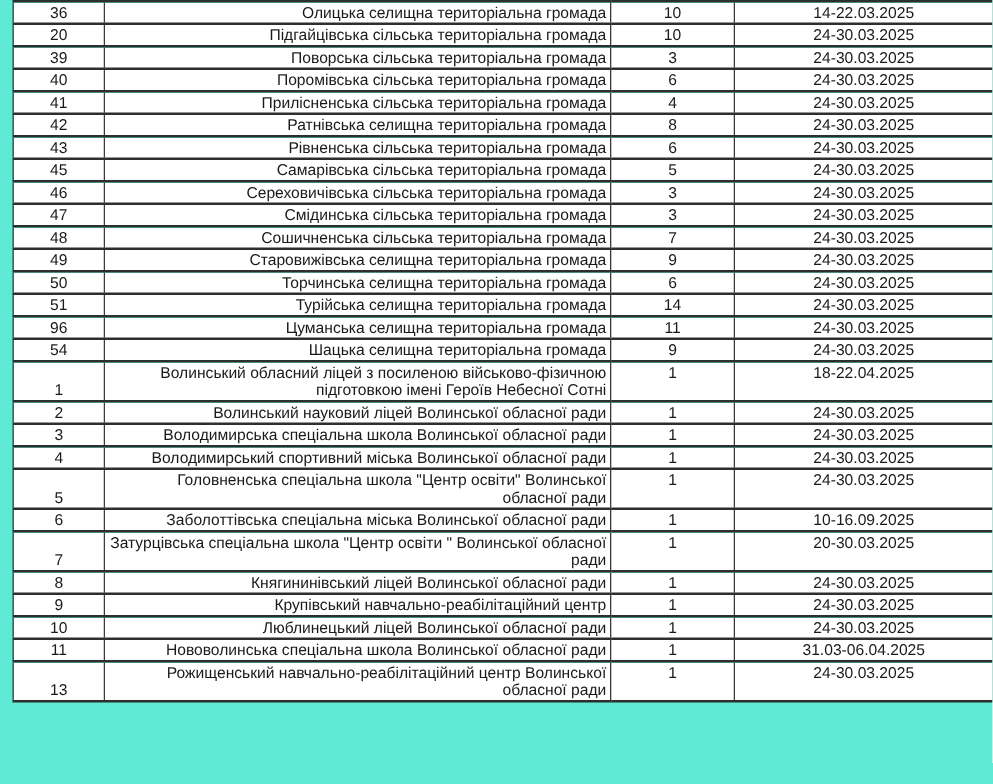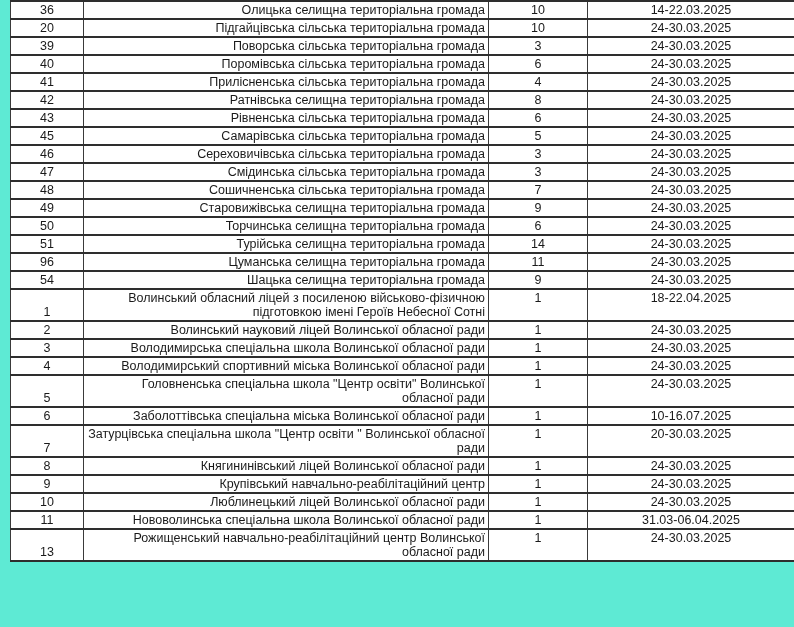--- a/index.html
+++ b/index.html
@@ -175,21 +175,21 @@
         <tr>
           <td class="col-num">5</td>
           <td class="col-name">Головненська спеціальна школа "Центр освіти" Волинської обласної ради</td>
           <td class="col-count">1</td>
           <td class="col-date">24-30.03.2025</td>
         </tr>
         <tr>
           <td class="col-num">6</td>
           <td class="col-name">Заболоттівська спеціальна міська Волинської обласної ради</td>
           <td class="col-count">1</td>
-          <td class="col-date">10-16.07.2025</td>
+          <td class="col-date">10-16.09.2025</td>
         </tr>
         <tr>
           <td class="col-num">7</td>
           <td class="col-name">Затурцівська спеціальна школа "Центр освіти " Волинської обласної ради</td>
           <td class="col-count">1</td>
           <td class="col-date">20-30.03.2025</td>
         </tr>
         <tr>
           <td class="col-num">8</td>
           <td class="col-name">Княгининівський ліцей Волинської обласної ради</td>

